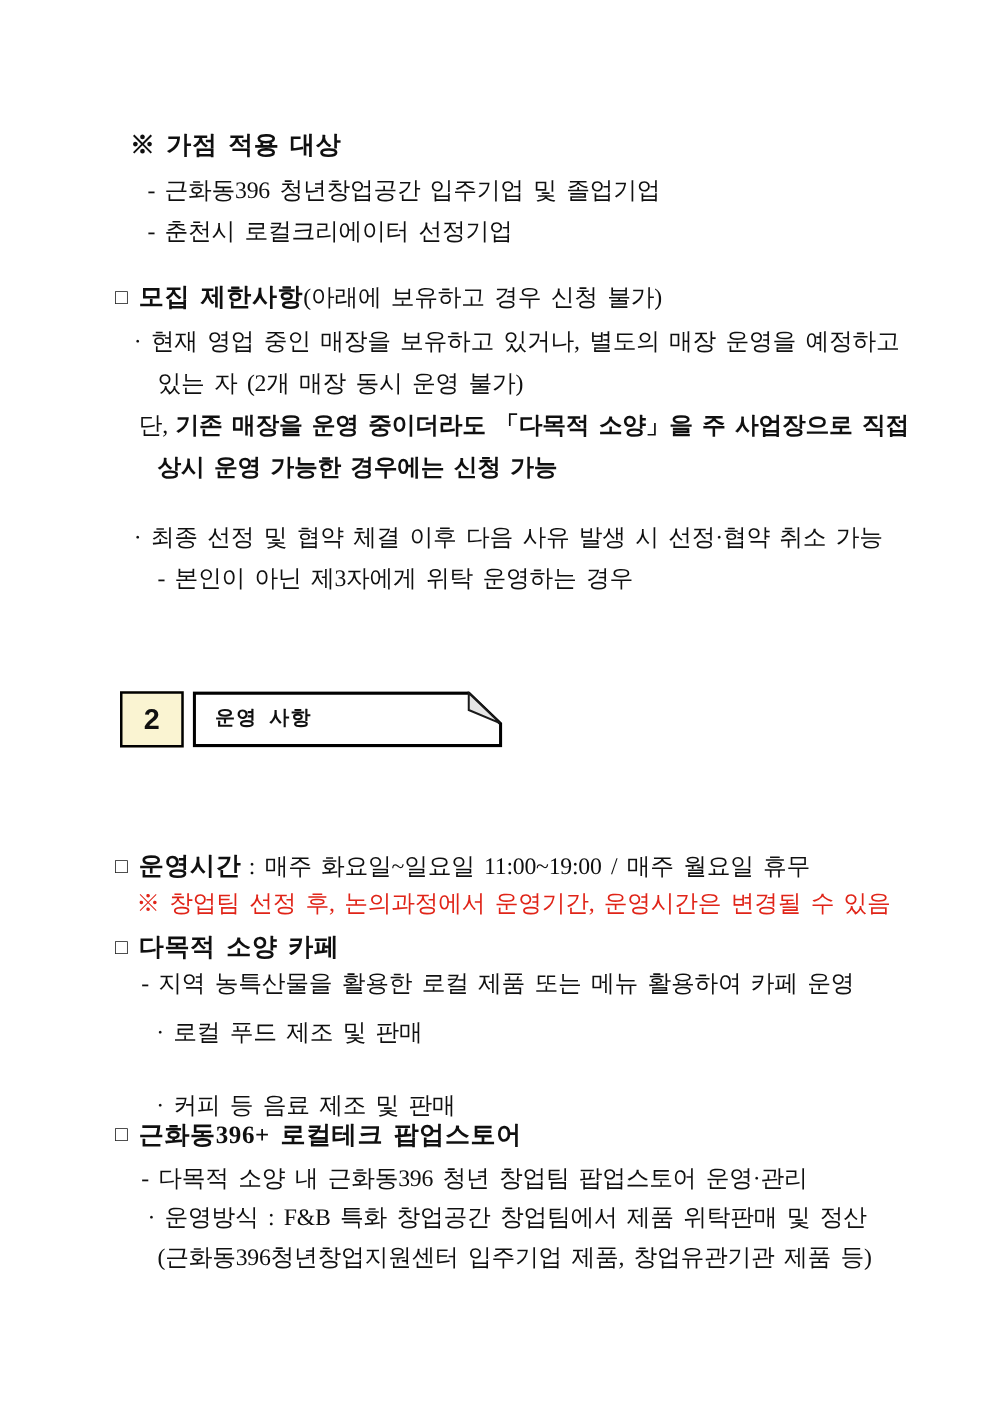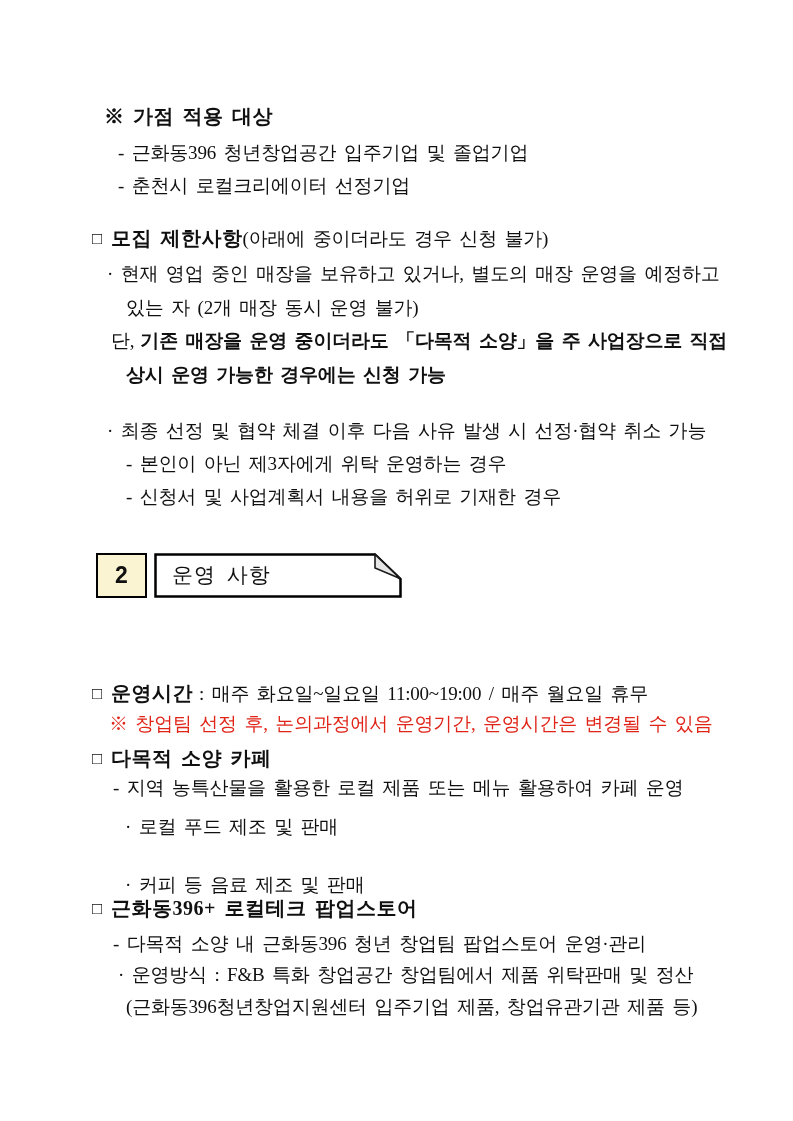--- a/index.html
+++ b/index.html
@@ -22,46 +22,45 @@
   .banner-num{
     width:47px;height:41px;background:#faf4d2;border:2px solid #000;
     display:flex;align-items:center;justify-content:center;
     font-size:23px;font-weight:700;
     font-family:"Liberation Sans","DejaVu Sans",sans-serif;
   }
   .banner-title-wrap{position:relative;width:248px;height:45px;margin-left:7px;}
   .banner-title-wrap svg{position:absolute;top:0;left:0;}
   .banner-title{
     position:absolute;top:0;left:18px;height:43px;display:flex;align-items:center;
-    font-size:21px;font-weight:400;letter-spacing:1px;word-spacing:4px;
+    font-size:16px;font-weight:700;letter-spacing:1px;word-spacing:4px;
     font-family:"Liberation Sans","DejaVu Sans",sans-serif;
     text-align:center;
   }
 </style>
 </head>
 <body>
 
 <div class="page">
 
   <div class="ln hdr" style="top:104px;left:104px;">※ 가점 적용 대상</div>
   <div class="ln" style="top:141px;left:118px;">- 근화동396 청년창업공간 입주기업 및 졸업기업</div>
   <div class="ln" style="top:174px;left:118px;">- 춘천시 로컬크리에이터 선정기업</div>
 
   <div class="ln" style="top:226px;left:92px;">
-    <span class="bx">□</span><span class="hdr">모집 제한사항</span><span>(아래에 중이더라도 경우 신청 불가)</span>
+    <span class="bx">□</span><span class="hdr">모집 제한사항</span><span>(아래에 보유하고 경우 신청 불가)</span>
   </div>
   <div class="ln" style="top:262px;left:107px;">· 현재 영업 중인 매장을 보유하고 있거나, 별도의 매장 운영을 예정하고</div>
   <div class="ln" style="top:296px;left:126px;">있는 자 (2개 매장 동시 운영 불가)</div>
   <div class="ln" style="top:329px;left:111px;">
     <span class="gap6">단,</span><span class="b">기존 매장을 운영 중이더라도 「다목적 소양」을 주 사업장으로 직접</span>
   </div>
   <div class="ln b" style="top:363px;left:126px;">상시 운영 가능한 경우에는 신청 가능</div>
   <div class="ln" style="top:419px;left:107px;">· 최종 선정 및 협약 체결 이후 다음 사유 발생 시 선정·협약 취소 가능</div>
   <div class="ln" style="top:452px;left:126px;text-align:right;">- 본인이 아닌 제3자에게 위탁 운영하는 경우</div>
-  <div class="ln" style="top:485px;left:126px;">- 신청서 및 사업계획서 내용을 허위로 기재한 경우</div>
 
   <div class="banner">
     <div class="banner-num">2</div>
     <div class="banner-title-wrap">
       <svg width="248" height="45" viewBox="0 0 248 45">
         <path d="M1.5,1.5 L221,1.5 L246.5,26 L246.5,43.5 L1.5,43.5 Z" fill="#ffffff" stroke="#000000" stroke-width="2.5"></path>
         <path d="M221,1.5 L221,15 L246,25.5 Z" fill="#e6e6e6" stroke="#1a1a1a" stroke-width="1.6"></path>
       </svg>
       <span class="banner-title">운영 사항</span>
     </div>

